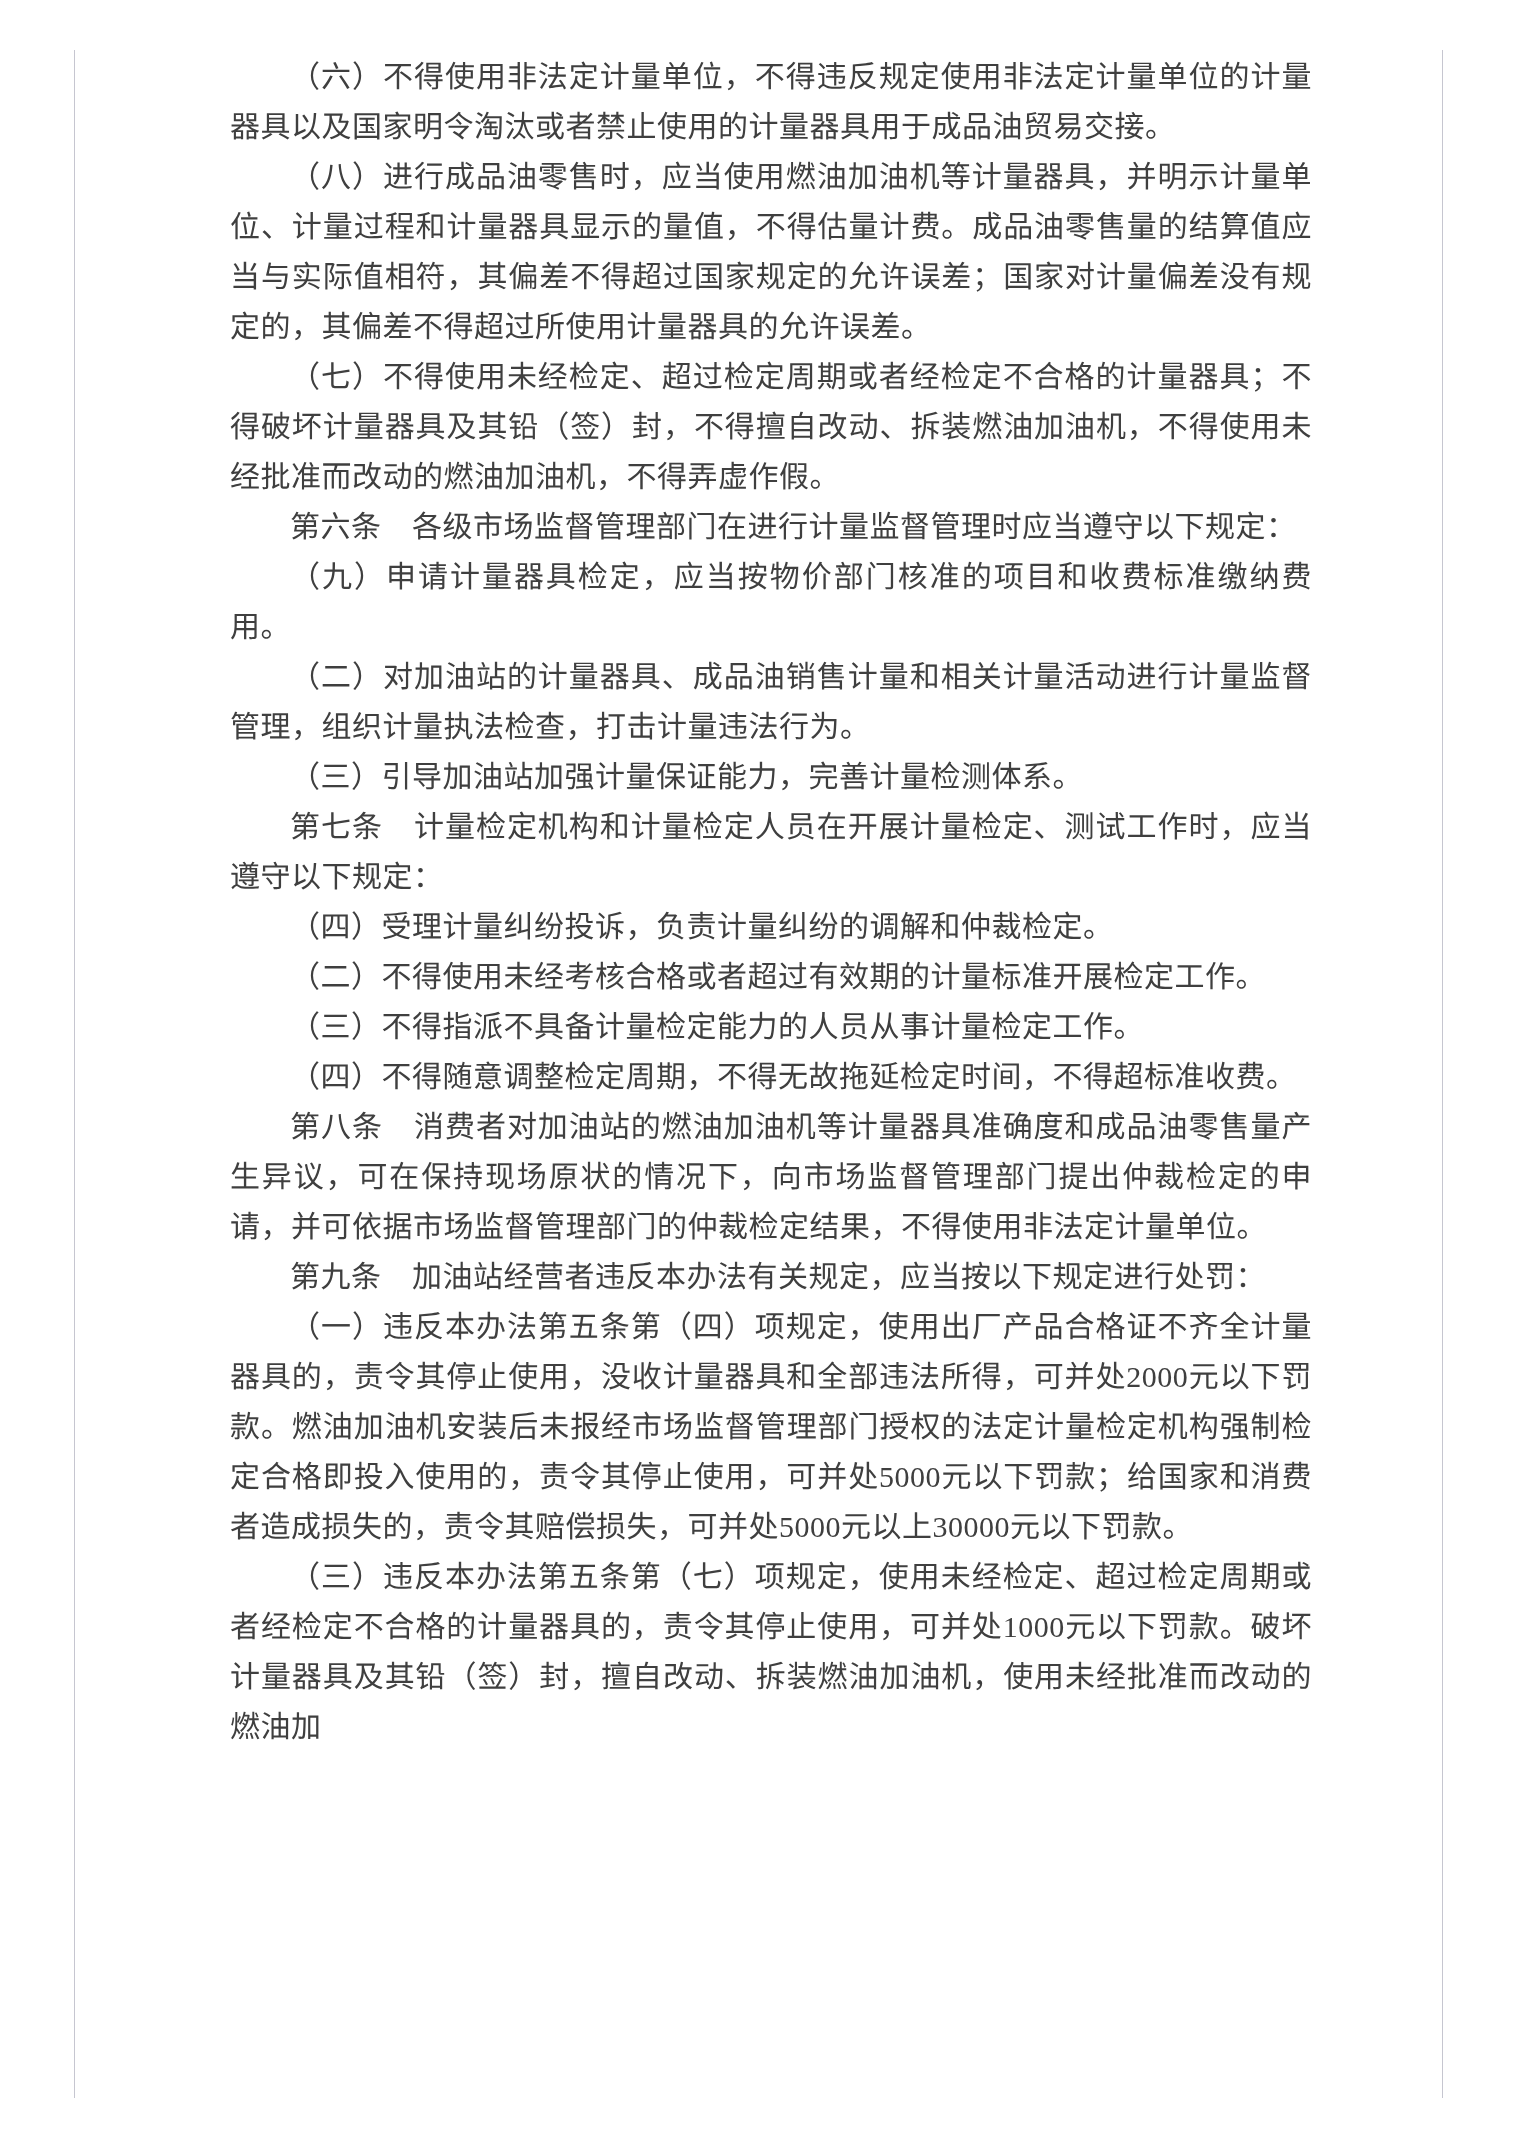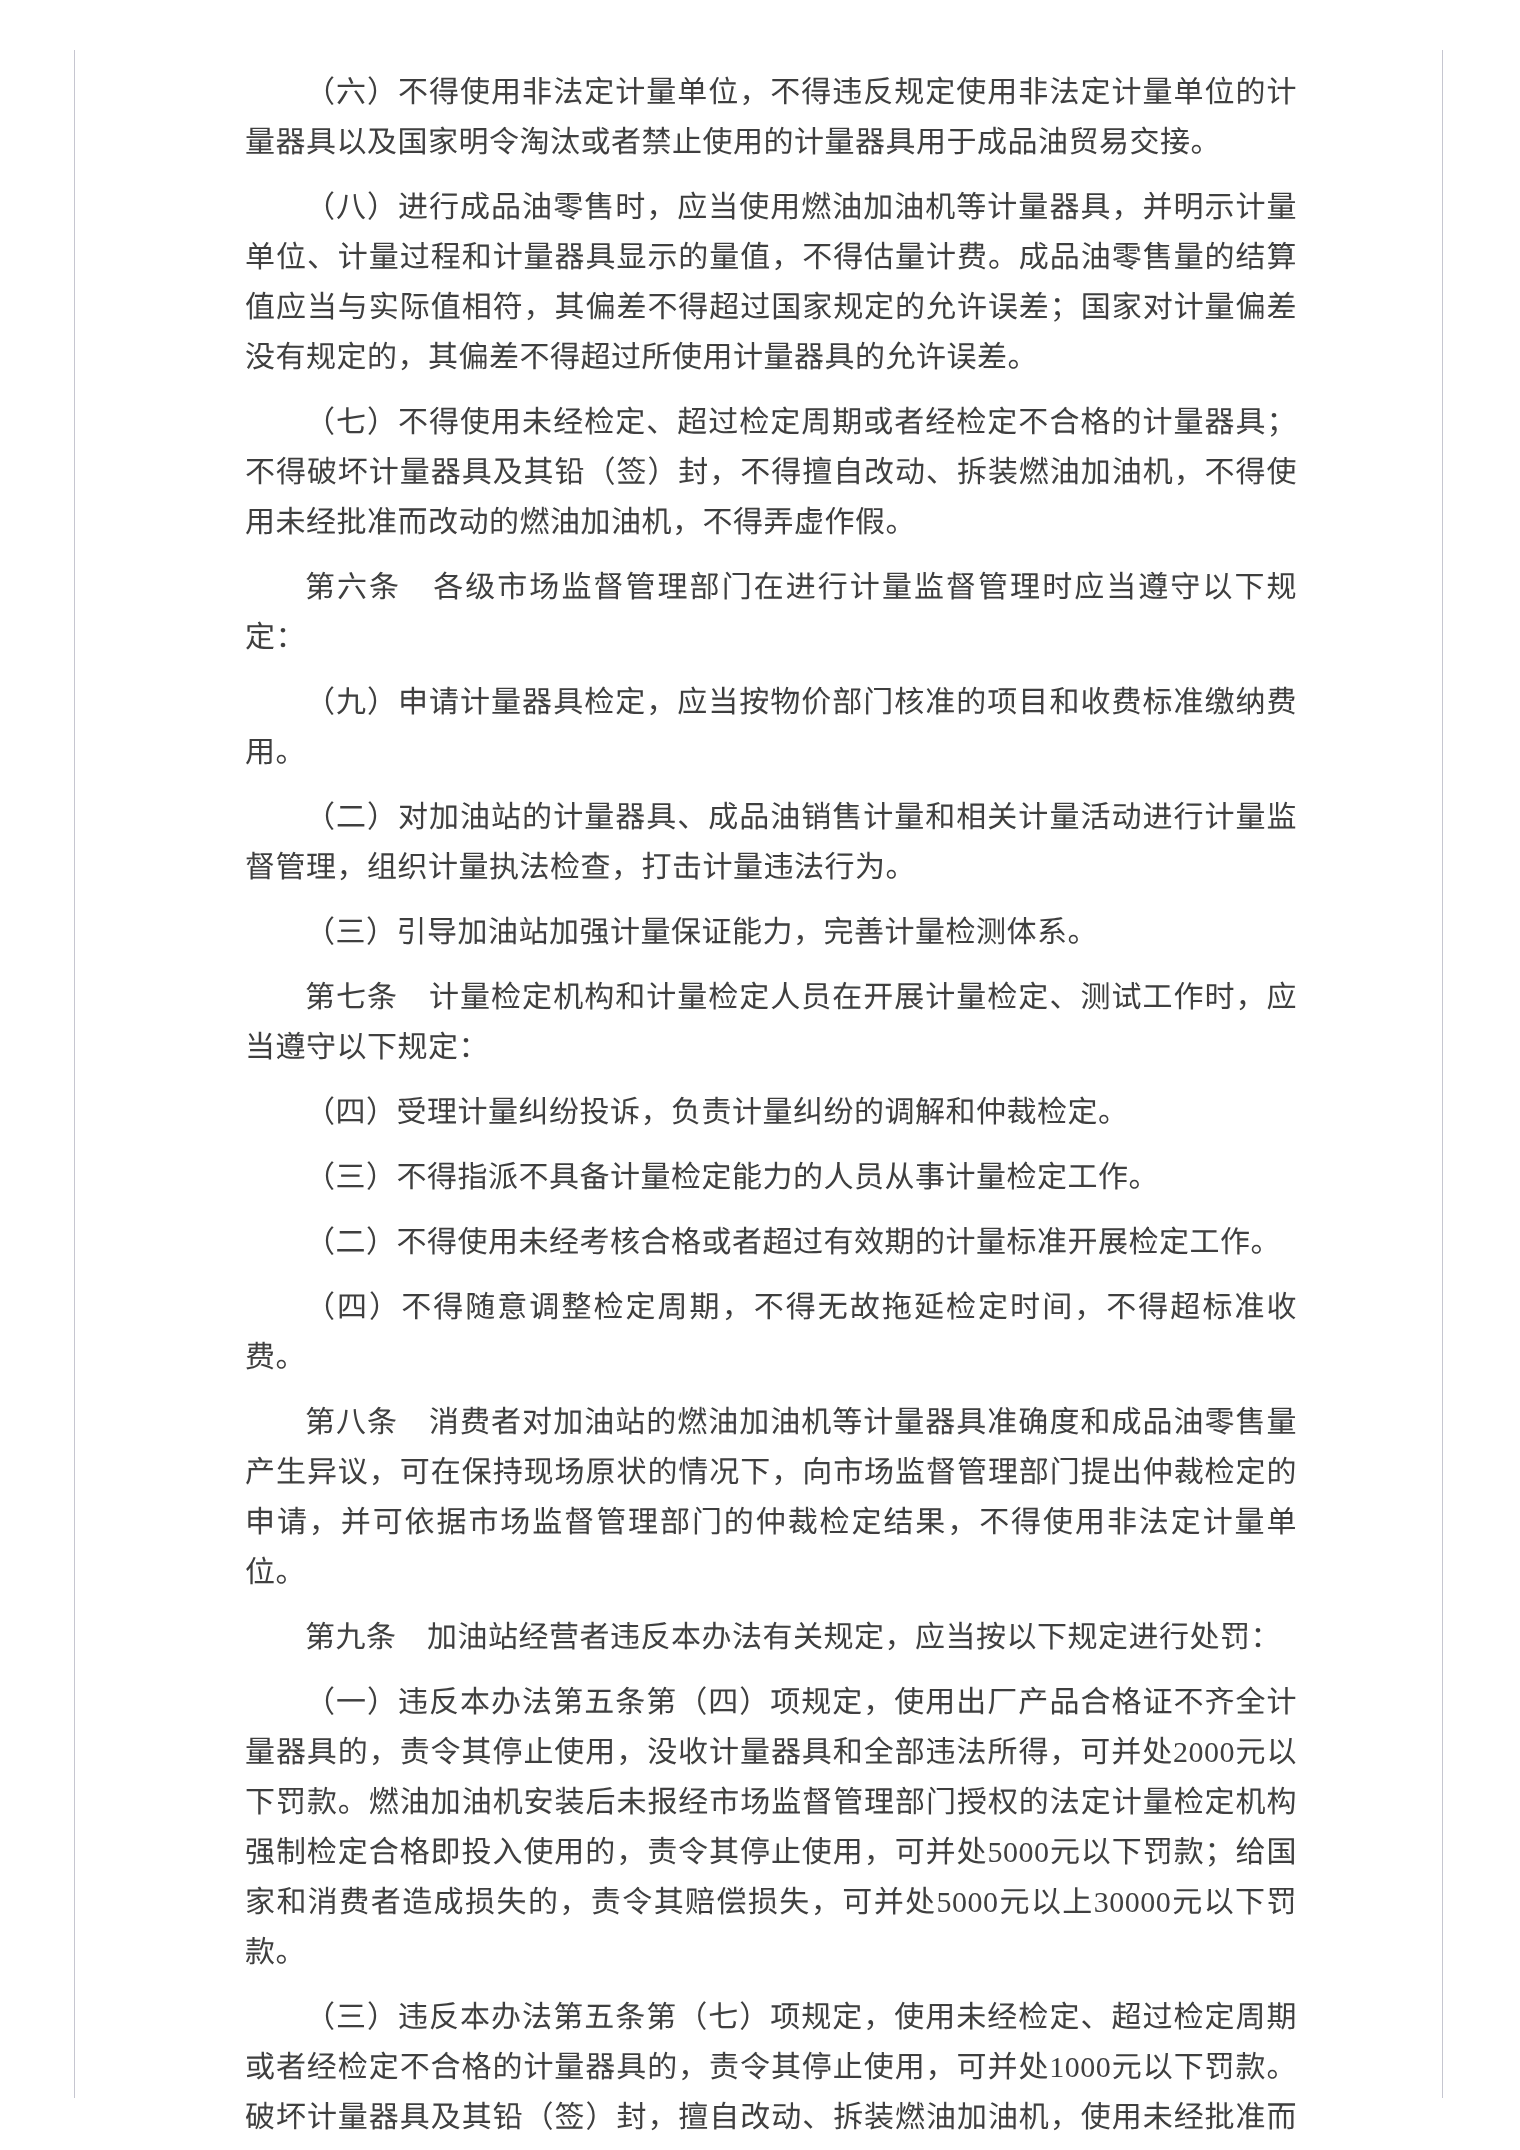--- a/index.html
+++ b/index.html
@@ -31,21 +31,21 @@
     left: 230px;
     top: 52px;
     width: 1082px;
     font-size: 30px;
     line-height: 50px;
     text-align: justify;
     text-align-last: left;
     letter-spacing: 0.5px;
   }
   .content p {
-    margin: 15px;
+    margin: 0;
     padding: 0;
     text-indent: 2em;
     word-break: break-all;
   }
 </style>
 </head>
 <body style="background: rgb(255, 255, 255);">
 
 <div class="page">
   <div class="rule rule-left" style="background: rgb(198, 198, 208);"></div>
@@ -53,21 +53,21 @@
   <div class="content" id="doc-body" style="color: rgb(63, 63, 63);">
       <p>（六）不得使用非法定计量单位，不得违反规定使用非法定计量单位的计量器具以及国家明令淘汰或者禁止使用的计量器具用于成品油贸易交接。</p>
       <p>（八）进行成品油零售时，应当使用燃油加油机等计量器具，并明示计量单位、计量过程和计量器具显示的量值，不得估量计费。成品油零售量的结算值应当与实际值相符，其偏差不得超过国家规定的允许误差；国家对计量偏差没有规定的，其偏差不得超过所使用计量器具的允许误差。</p>
       <p>（七）不得使用未经检定、超过检定周期或者经检定不合格的计量器具；不得破坏计量器具及其铅（签）封，不得擅自改动、拆装燃油加油机，不得使用未经批准而改动的燃油加油机，不得弄虚作假。</p>
       <p>第六条　各级市场监督管理部门在进行计量监督管理时应当遵守以下规定：</p>
       <p>（九）申请计量器具检定，应当按物价部门核准的项目和收费标准缴纳费用。</p>
       <p>（二）对加油站的计量器具、成品油销售计量和相关计量活动进行计量监督管理，组织计量执法检查，打击计量违法行为。</p>
       <p>（三）引导加油站加强计量保证能力，完善计量检测体系。</p>
       <p>第七条　计量检定机构和计量检定人员在开展计量检定、测试工作时，应当遵守以下规定：</p>
       <p>（四）受理计量纠纷投诉，负责计量纠纷的调解和仲裁检定。</p>
+      <p>（二）不得使用未经考核合格或者超过有效期的计量标准开展检定工作。</p>
       <p>（三）不得指派不具备计量检定能力的人员从事计量检定工作。</p>
-      <p>（二）不得使用未经考核合格或者超过有效期的计量标准开展检定工作。</p>
       <p>（四）不得随意调整检定周期，不得无故拖延检定时间，不得超标准收费。</p>
       <p>第八条　消费者对加油站的燃油加油机等计量器具准确度和成品油零售量产生异议，可在保持现场原状的情况下，向市场监督管理部门提出仲裁检定的申请，并可依据市场监督管理部门的仲裁检定结果，不得使用非法定计量单位。</p>
       <p>第九条　加油站经营者违反本办法有关规定，应当按以下规定进行处罚：</p>
       <p>（一）违反本办法第五条第（四）项规定，使用出厂产品合格证不齐全计量器具的，责令其停止使用，没收计量器具和全部违法所得，可并处2000元以下罚款。燃油加油机安装后未报经市场监督管理部门授权的法定计量检定机构强制检定合格即投入使用的，责令其停止使用，可并处5000元以下罚款；给国家和消费者造成损失的，责令其赔偿损失，可并处5000元以上30000元以下罚款。</p>
       <p>（三）违反本办法第五条第（七）项规定，使用未经检定、超过检定周期或者经检定不合格的计量器具的，责令其停止使用，可并处1000元以下罚款。破坏计量器具及其铅（签）封，擅自改动、拆装燃油加油机，使用未经批准而改动的燃油加</p>
     </div>
 </div>
 
 </body></html>

